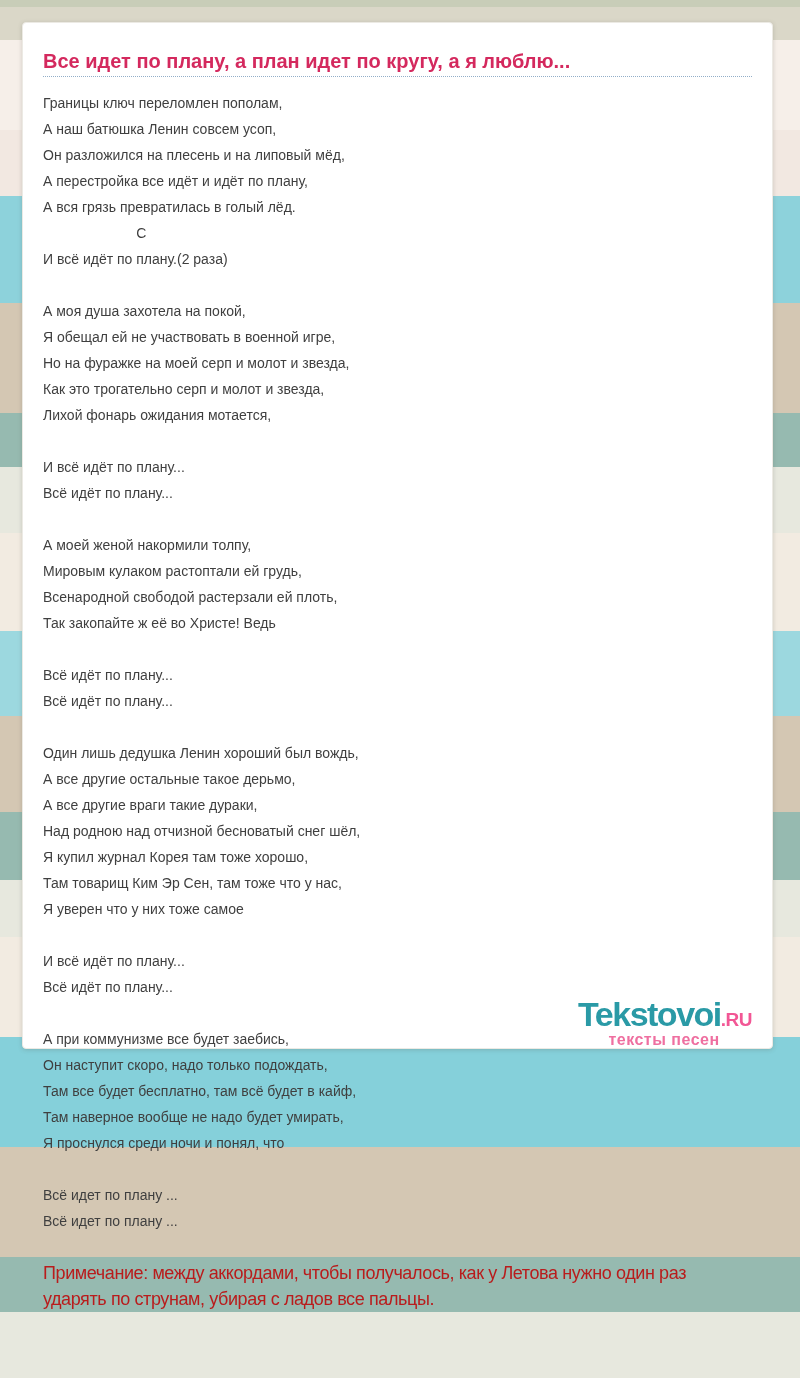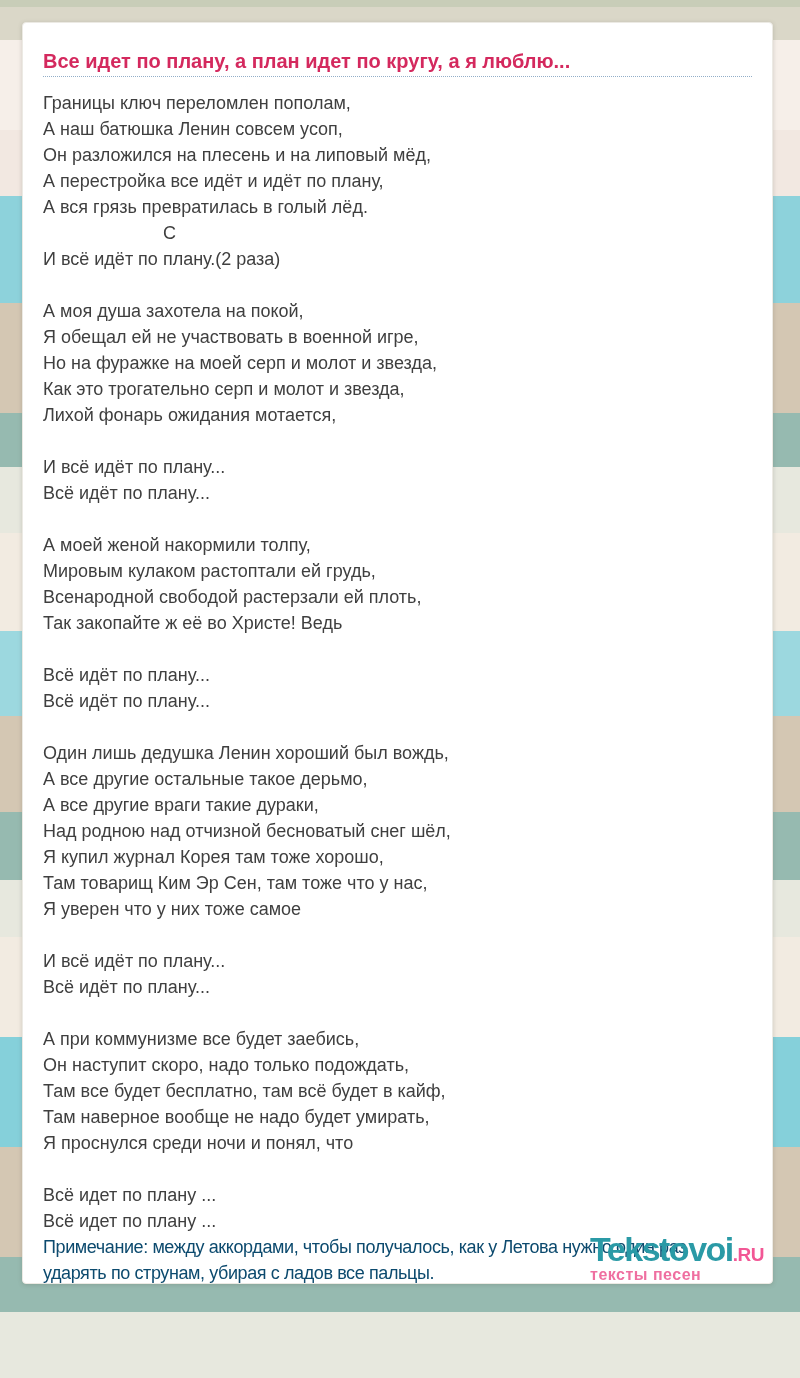--- a/index.html
+++ b/index.html
@@ -28,21 +28,21 @@
       #85d0da 1037px,#85d0da 1147px,
       #d4c7b3 1147px,#d4c7b3 1257px,
       #96bab0 1257px,#96bab0 1312px,
       #e7e8de 1312px,#e7e8de 1378px);
   }
   .card {
     position: absolute;
     left: 22px;
     top: 22px;
     width: 751px;
-    height: 1262px;
+    height: 1027px;
     background: #ffffff;
     border: 1px solid #eceae4;
     border-radius: 4px;
     box-shadow: 0 1px 4px rgba(90,90,80,0.25);
     padding: 26px 20px 1px 20px;
   }
   .title {
     color: #d4295e;
     font-size: 20px;
     line-height: 24px;
@@ -60,37 +60,38 @@
     text-decoration: none;
     margin-left: 3px;
   }
   .separator {
     margin-top: 3px;
     border-bottom: 1px dotted #92aec8;
     height: 1px;
   }
   .lyrics {
     margin-top: 13px;
-    font-size: 18px;
+    font-size: 14px;
     line-height: 26px;
     color: #3f3f3f;
     white-space: pre-wrap;
   }
   .note {
+    margin-top: 26px;
     font-size: 18px;
     line-height: 26px;
-    color: #0c4a6e;
+    color: #b91c1c;
     letter-spacing: -0.4px;
     max-width: 714px;
   }
   .logo {
     position: absolute;
-    right: 8px;
+    right: 20px;
     bottom: 0px;
-    text-align: left;
+    text-align: center;
     text-decoration: none;
     line-height: 1;
   }
   .logo-name {
     color: #2a9aa6;
     font-size: 34px;
     font-weight: bold;
     letter-spacing: -1.5px;
   }
   .logo-tld {

